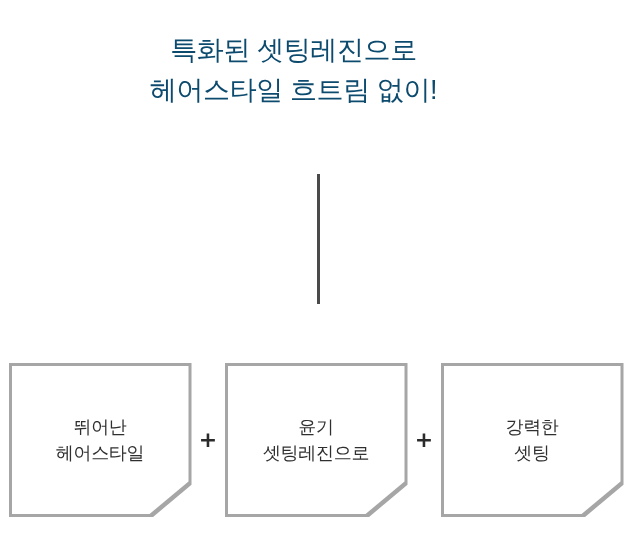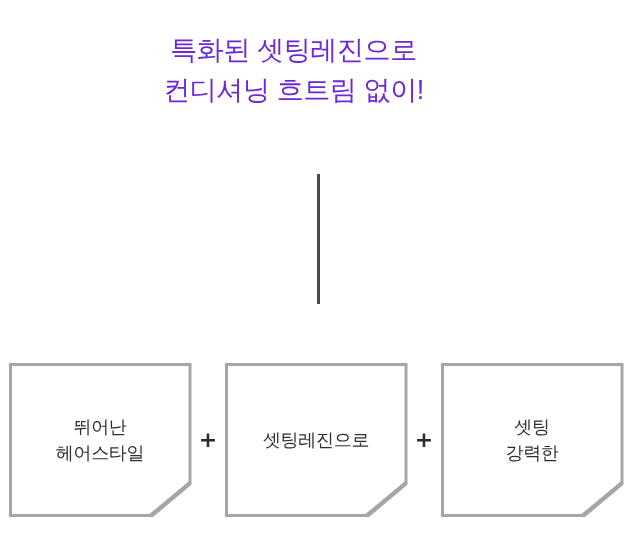--- a/index.html
+++ b/index.html
@@ -23,21 +23,21 @@
     background: #ffffff;
   }
 
   
   .headline {
     position: absolute;
     left: 0;
     top: 30px;
     width: 587px;
     text-align: center;
-    color: #6d28d9;
+    color: #0c4a6e;
     font-size: 27px;
     line-height: 40px;
     letter-spacing: -0.4px;
     font-weight: 400;
     white-space: nowrap;
   }
   .headline .line {
     display: block;
   }
 
@@ -121,21 +121,21 @@
     user-select: none;
   }
 </style>
 </head>
 <body>
 
 <div class="canvas">
 
   <div class="headline">
     <span class="line">특화된 셋팅레진으로</span>
-    <span class="line">컨디셔닝 흐트림 없이!</span>
+    <span class="line">헤어스타일 흐트림 없이!</span>
   </div>
 
   <div class="connector"></div>
 
   <div class="card-row">
 
     <div class="card">
       <div class="outline"></div>
       <div class="inner"></div>
       <div class="card-text">
@@ -143,29 +143,30 @@
         <span class="tline">헤어스타일</span>
       </div>
     </div>
 
     <div class="plus">+</div>
 
     <div class="card">
       <div class="outline"></div>
       <div class="inner"></div>
       <div class="card-text">
+        <span class="tline">윤기</span>
         <span class="tline">셋팅레진으로</span>
       </div>
     </div>
 
     <div class="plus">+</div>
 
     <div class="card">
       <div class="outline"></div>
       <div class="inner"></div>
       <div class="card-text">
+        <span class="tline">강력한</span>
         <span class="tline">셋팅</span>
-        <span class="tline">강력한</span>
       </div>
     </div>
 
   </div>
 </div>
 
 </body></html>

